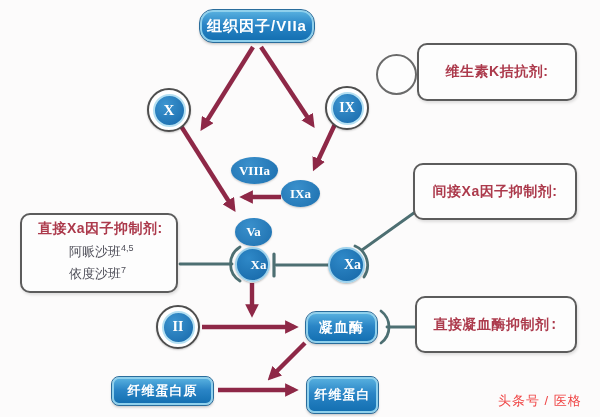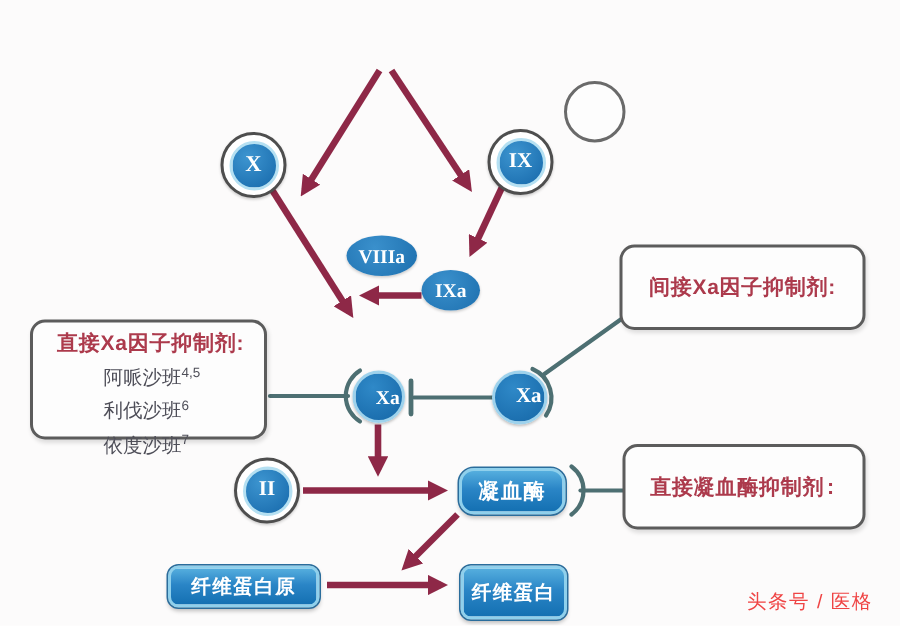--- a/index.html
+++ b/index.html
@@ -98,39 +98,45 @@
       <path d="M 240,247 A 20 20 0 0 0 240,281"></path>
       <line x1="276" y1="265" x2="329" y2="265"></line>
       <line x1="274" y1="254" x2="274" y2="276" stroke-width="3.2"></line>
       <path d="M 355,246 A 21 21 0 0 1 364,277"></path>
       <line x1="362" y1="250" x2="418" y2="210"></line>
       <path d="M 381,311 A 20 20 0 0 1 381,343"></path>
       <line x1="387" y1="327" x2="416" y2="327"></line>
     </g>
   </svg>
 
+  <div class="bluebox" style="left:200px;top:10px;width:114px;height:32px;font-size:15px;border-radius:13px;">
+      <span>组织因子/VIIa</span>
+    </div>
 
   <div class="ringcircle" style="left:147px;top:88px;width:44px;height:44px;">
     <div class="inner" style="width:33px;height:33px;font-size:15px;">X</div>
   </div>
 
   <div class="ringcircle" style="left:325px;top:86px;width:44px;height:44px;">
     <div class="inner" style="width:33px;height:33px;font-size:14px;">IX</div>
   </div>
 
   <div class="emptycircle" style="left:376px;top:54px;"></div>
 
   <div class="ellipse" style="left:231px;top:157px;width:47px;height:27px;font-size:13px;">
       <span>VIIIa</span>
     </div>
 
   <div class="ellipse" style="left:281px;top:180px;width:39px;height:27px;font-size:13px;">
       <span>IXa</span>
     </div>
 
+  <div class="ellipse" style="left:235px;top:218px;width:37px;height:28px;font-size:13px;">
+      <span>Va</span>
+    </div>
 
   <div class="xacircle" style="left:235px;top:247px;width:35px;height:35px;font-size:13px;">
       <span>Xa</span>
     </div>
 
   <div class="xacircle" style="left:328px;top:247px;width:37px;height:36px;font-size:14px;">
       <span>Xa</span>
     </div>
 
   <div class="ringcircle" style="left:156px;top:305px;width:44px;height:44px;">
@@ -142,29 +148,31 @@
     </div>
 
   <div class="bluebox" style="left:112px;top:377px;width:101px;height:28px;font-size:13px;border-radius:7px;">
       <span>纤维蛋白原</span>
     </div>
 
   <div class="bluebox" style="left:307px;top:377px;width:71px;height:36px;font-size:13px;border-radius:7px;">
       <span>纤维蛋白</span>
     </div>
 
+  <div class="whitebox centered" style="left:417px;top:43px;width:160px;height:58px;">
+    <span class="redtitle">维生素K拮抗剂:</span>
+  </div>
 
   <div class="whitebox centered" style="left:413px;top:163px;width:164px;height:57px;">
     <span class="redtitle">间接Xa因子抑制剂:</span>
   </div>
 
   <div class="whitebox druglist" style="left:20px;top:213px;width:158px;height:80px;">
     <span class="redtitle">直接Xa因子抑制剂:</span>
     <div class="drugline"><span>阿哌沙班</span><sup>4,5</sup></div>
-    <div class="drugline"><span>利伐沙班</span><sup>6</sup></div>
     <div class="drugline"><span>依度沙班</span><sup>7</sup></div>
   </div>
 
   <div class="whitebox centered" style="left:415px;top:296px;width:162px;height:57px;font-family:Liberation Mono, monospace;">
     <span class="redtitle">直接凝血酶抑制剂:</span>
   </div>
 
   <div class="watermark">头条号 / 医格</div>
 
 </div>

